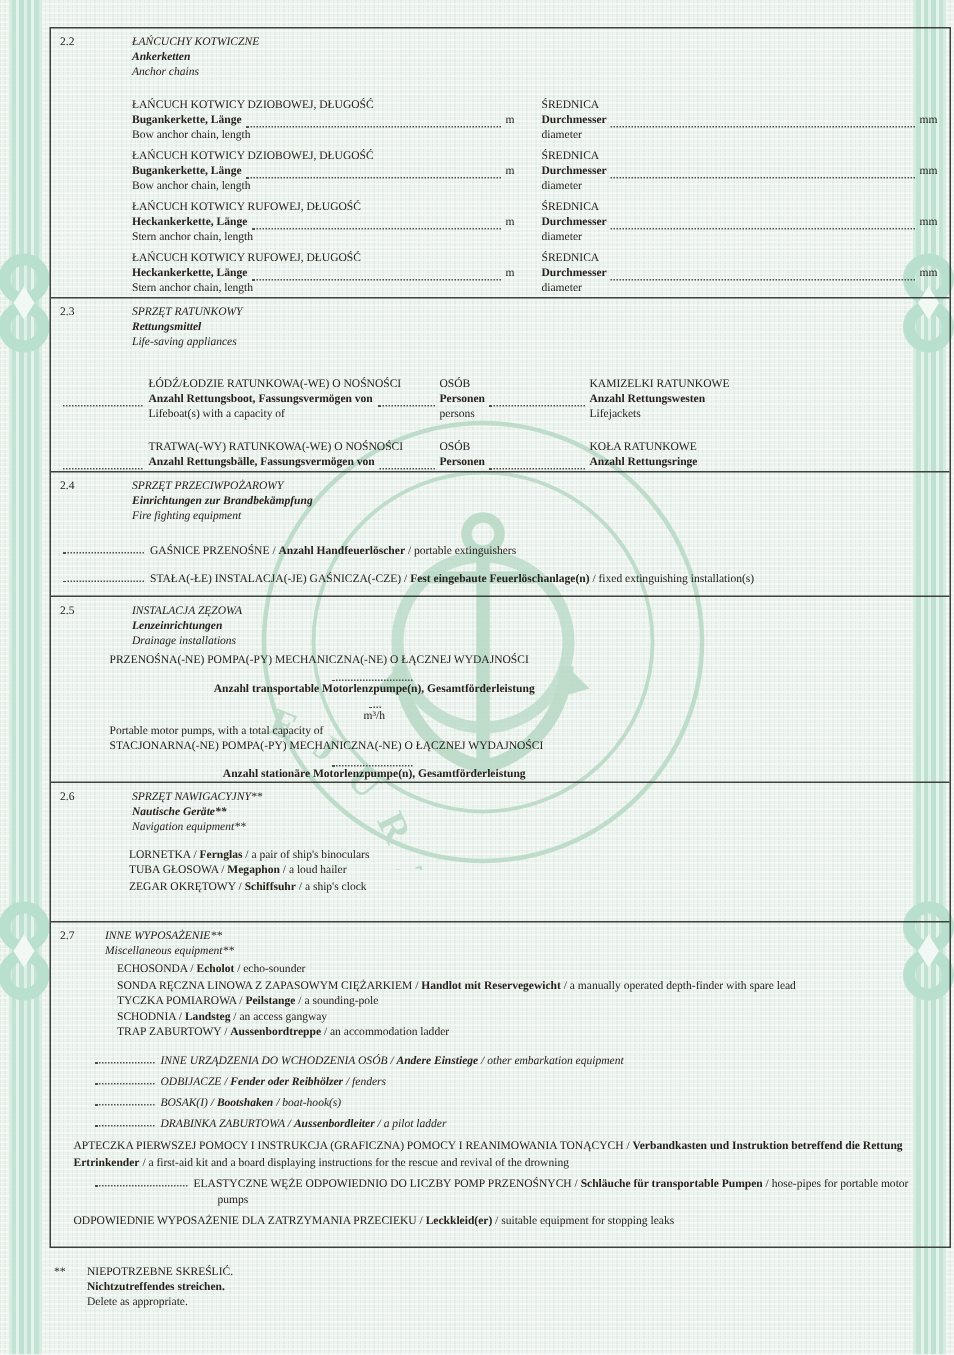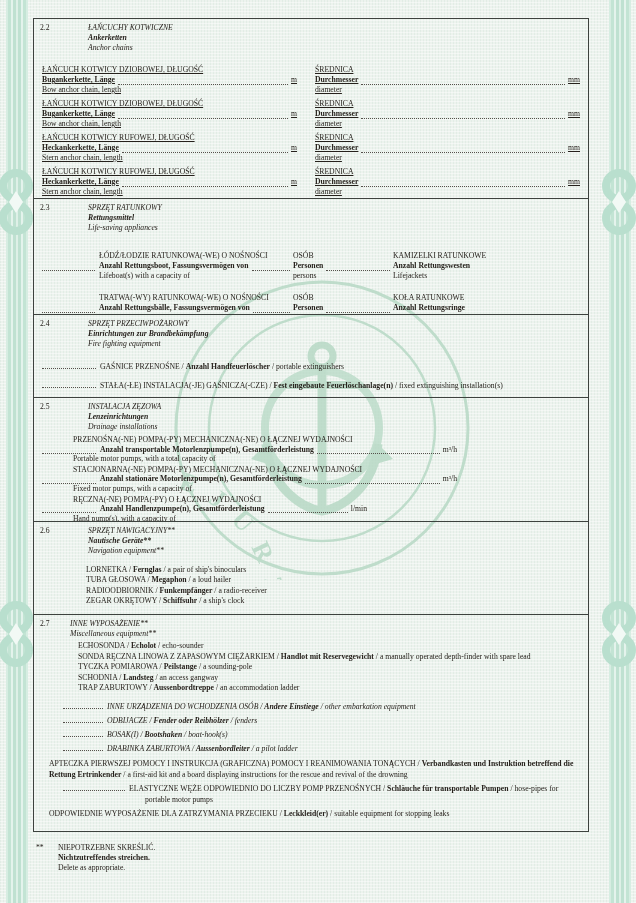--- a/index.html
+++ b/index.html
@@ -18,50 +18,50 @@
   .band{position:absolute;top:0;bottom:0;width:25px;
     background:linear-gradient(90deg,
       transparent 0 2px,#d7ede2 2px 4px,#c3e4d4 4px 7px,#e4f3ec 7px 9px,
       #bfe1d1 9px 12px,#def0e7 12px 14px,#bfe1d1 14px 17px,
       #e4f3ec 17px 19px,#c3e4d4 19px 22px,#d7ede2 22px 24px,transparent 24px);}
   .band.left{left:4px;} .band.right{right:4px;}
   .knot{position:absolute;left:-5px;}
   
   .stamp{position:absolute;left:170px;top:276px;width:304px;height:304px;z-index:1;opacity:.85;}
   
-  .form{position:absolute;left:33px;top:18px;width:556px;z-index:2;
+  .form{position:absolute;left:33px;top:18px;width:601px;z-index:2;
     border:1px solid #3d423e;box-sizing:border-box;}
   .section{position:relative;box-sizing:border-box;overflow:hidden;padding:4px 8px 0 8px;}
   .section + .section{border-top:1px solid #3d423e;}
   .sec-num{position:absolute;left:6px;top:4px;}
   .sec-title{margin-left:46px;font-style:italic;}
   .sec-title.tight{margin-left:28px;}
   .b{font-weight:bold;}
   .sep{white-space:pre;}
   .flex{display:flex;align-items:center;}
   .leader{flex:1 1 auto;min-width:8px;height:8px;border-bottom:1.2px dotted #55514b;margin:0 3px;}
   .dots{flex:0 0 auto;height:8px;border-bottom:1.2px dotted #55514b;margin-right:4px;}
   .idots{display:inline-block;height:7px;border-bottom:1.2px dotted #55514b;margin-right:4px;}
   .nw{white-space:nowrap;}
   
-  .chain-row{display:flex;margin-top:4px;text-decoration:underline;}
+  .chain-row{margin-left:46px;display:flex;margin-top:4px;}
   .chain-left{width:255px;margin-right:18px;}
   .chain-right{flex:1;}
   
   .ls-row{margin-top:9px;}
   .ls-line{display:grid;grid-template-columns:57px 194px 100px 1fr;}
   .c2{grid-column:2;} .c3{grid-column:3;} .c4{grid-column:4;}
   
   .fire-item{margin-left:0;margin-top:8px;}
   .fire-item .idots{width:54px;}
   
   .pump-row{margin-top:1px;}
   .pump-pl,.pump-en{margin-left:31px;}
   .pump-row .dots{width:54px;}
-  .w415{width:415px;} .w325{width:325px;}
+  .w415{width:415px;flex-direction:column;} .w325{width:325px;}
   .pump-row .ln{line-height:9.6px;}
   
   .nav-item{margin-left:44px;line-height:10.4px;}
   
   .misc-item{margin-left:36px;line-height:10.6px;}
   .misc-dotted{margin-left:21px;margin-top:2px;line-height:12px;font-style:italic;}
   .misc-dotted .idots{width:40px;}
   .misc-wide{margin-left:7px;margin-top:4px;line-height:10.6px;}
   .misc-elast{margin-left:21px;margin-top:3px;padding-left:82px;text-indent:-82px;line-height:10.6px;}
   .misc-elast .idots{width:62px;}
@@ -341,21 +341,20 @@
     <div class="section h26">
       <div class="sec-num">2.6</div>
       <div class="sec-title">
         <div>SPRZĘT NAWIGACYJNY**</div>
         <div class="b">Nautische Geräte**</div>
         <div>Navigation equipment**</div>
       </div>
       <div class="gap9"></div>
       <div class="nav-item"><span>LORNETKA</span><span class="sep"> / </span><span class="b">Fernglas</span><span class="sep"> / </span><span>a pair of ship's binoculars</span></div>
       <div class="nav-item"><span>TUBA GŁOSOWA</span><span class="sep"> / </span><span class="b">Megaphon</span><span class="sep"> / </span><span>a loud hailer</span></div>
-      <div class="nav-item"><span>RADIOODBIORNIK</span><span class="sep"> / </span><span class="b">Funkempfänger</span><span class="sep"> / </span><span>a radio-receiver</span></div>
       <div class="nav-item"><span>ZEGAR OKRĘTOWY</span><span class="sep"> / </span><span class="b">Schiffsuhr</span><span class="sep"> / </span><span>a ship's clock</span></div>
     </div>
 
     <div class="section h27">
       <div class="sec-num">2.7</div>
       <div class="sec-title tight">
         <div>INNE WYPOSAŻENIE**</div>
         <div>Miscellaneous equipment**</div>
       </div>
       <div class="gap2"></div>

